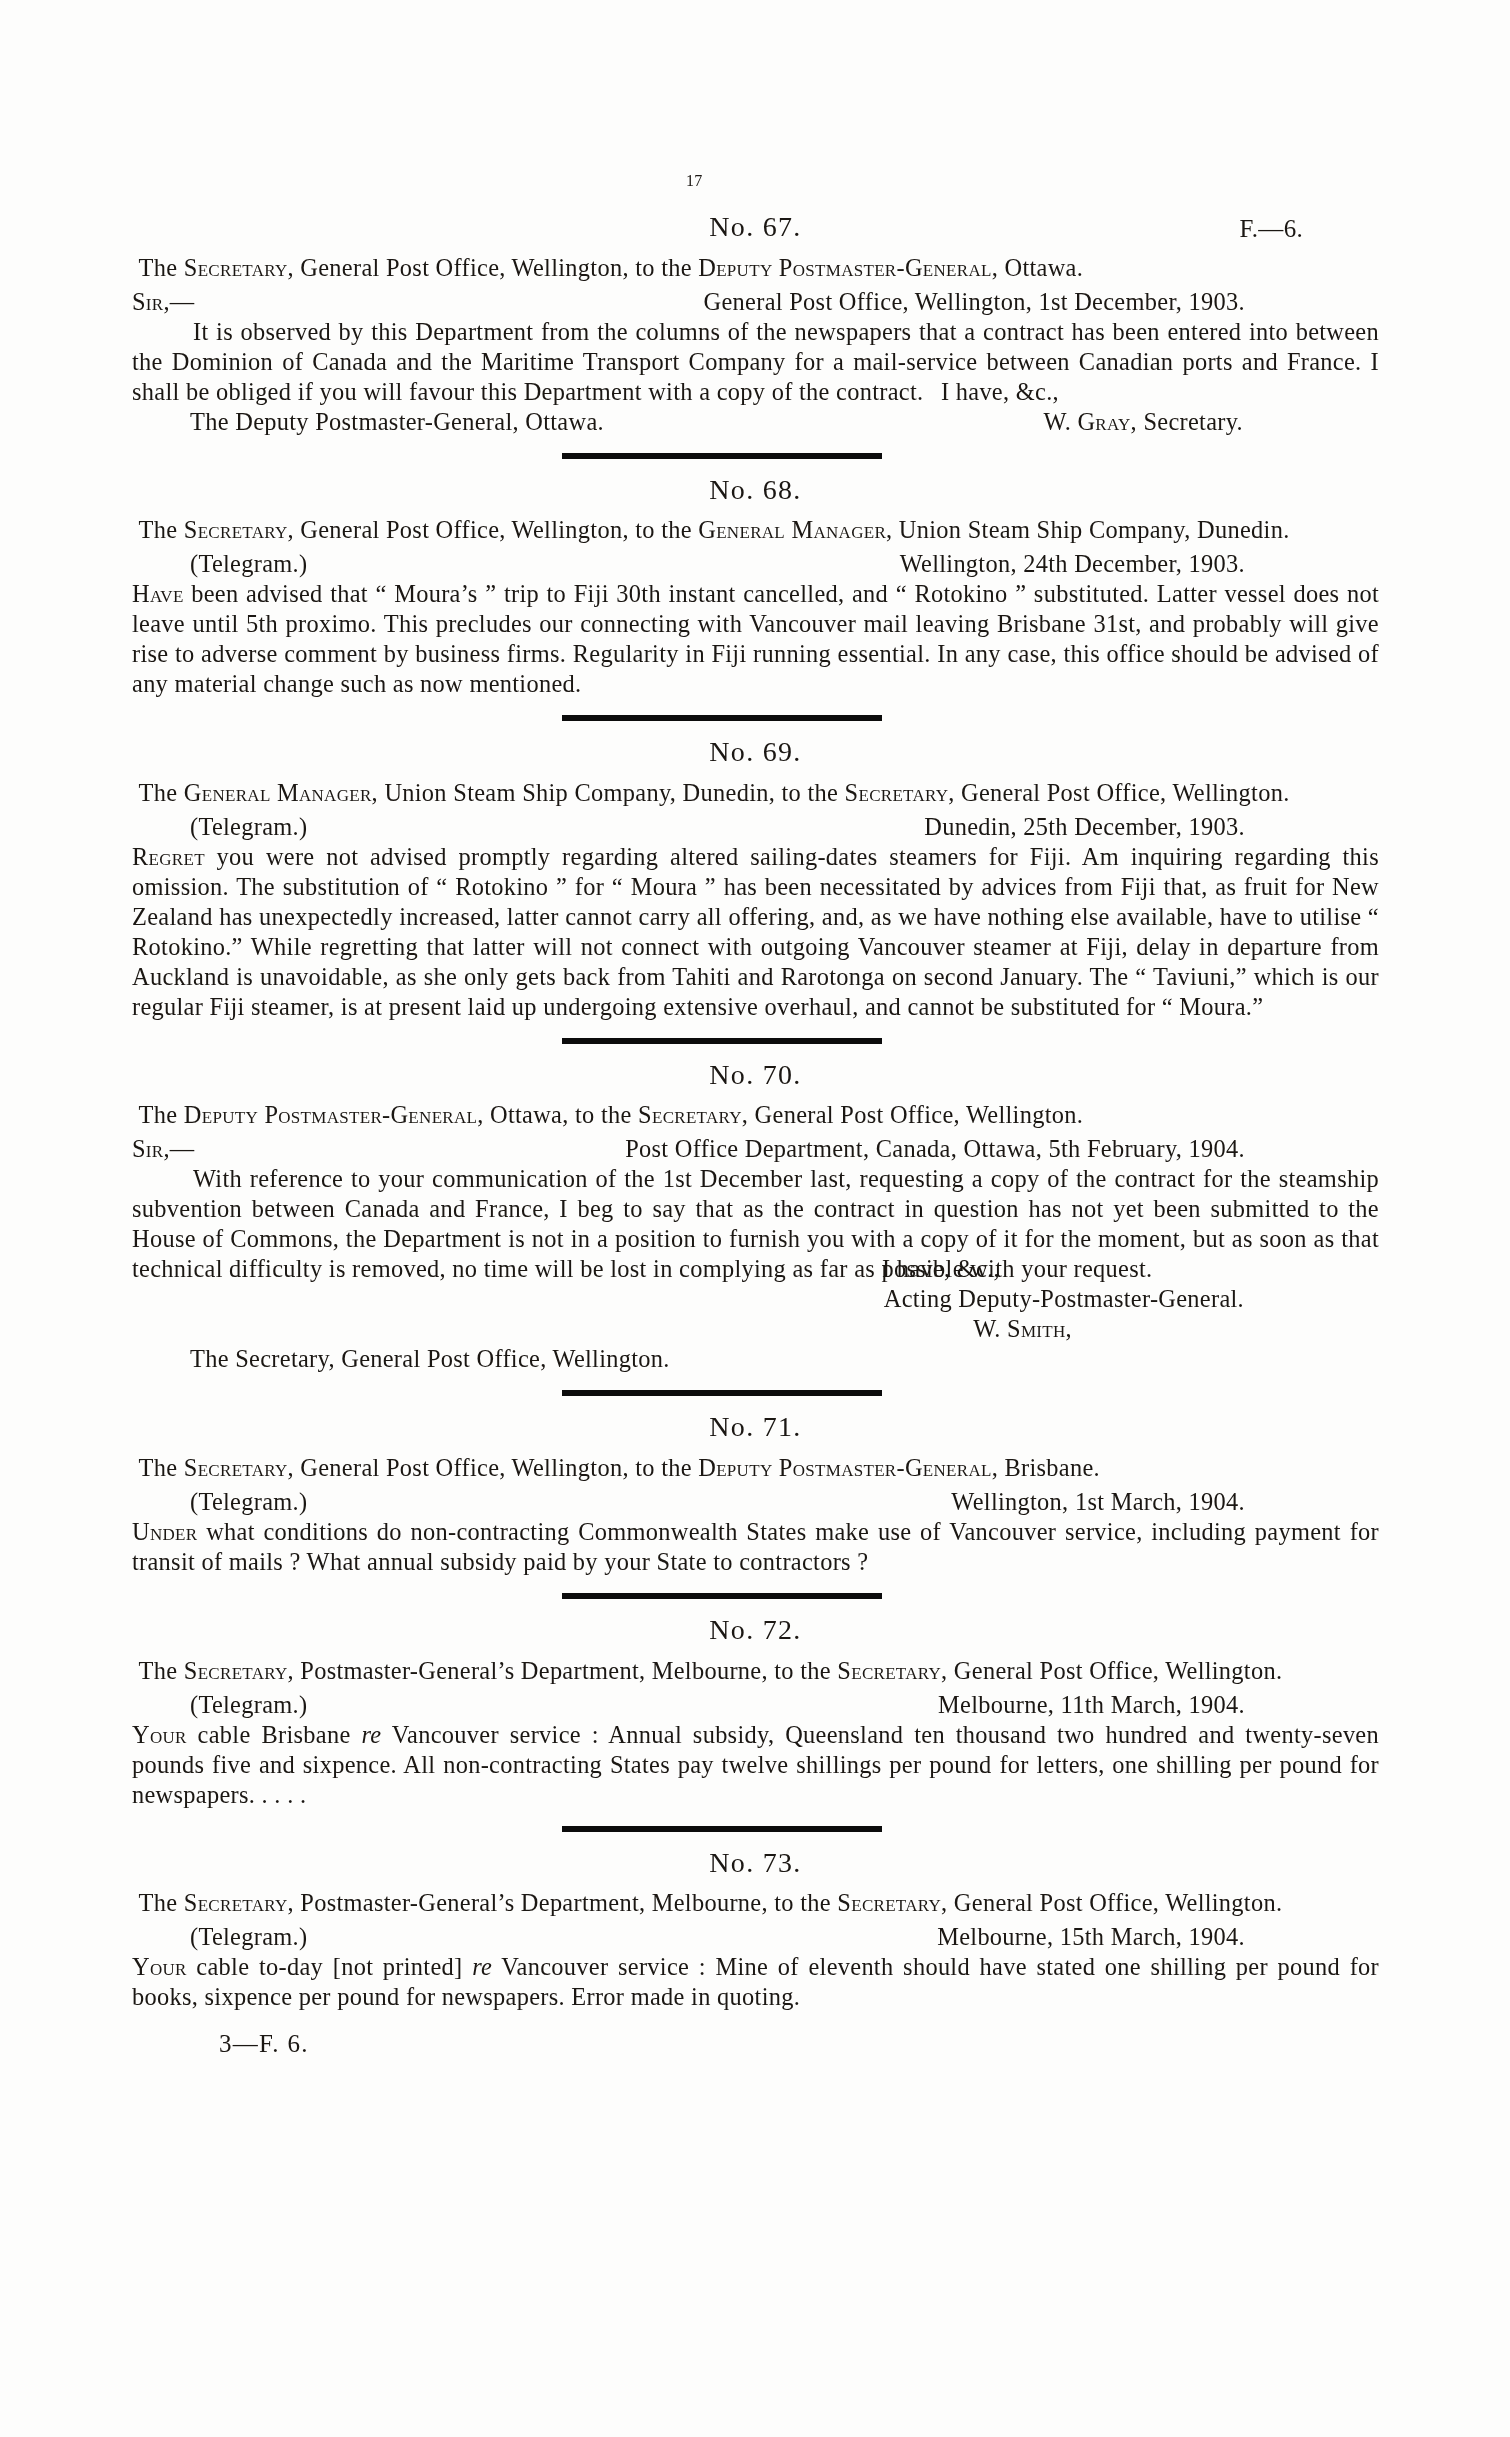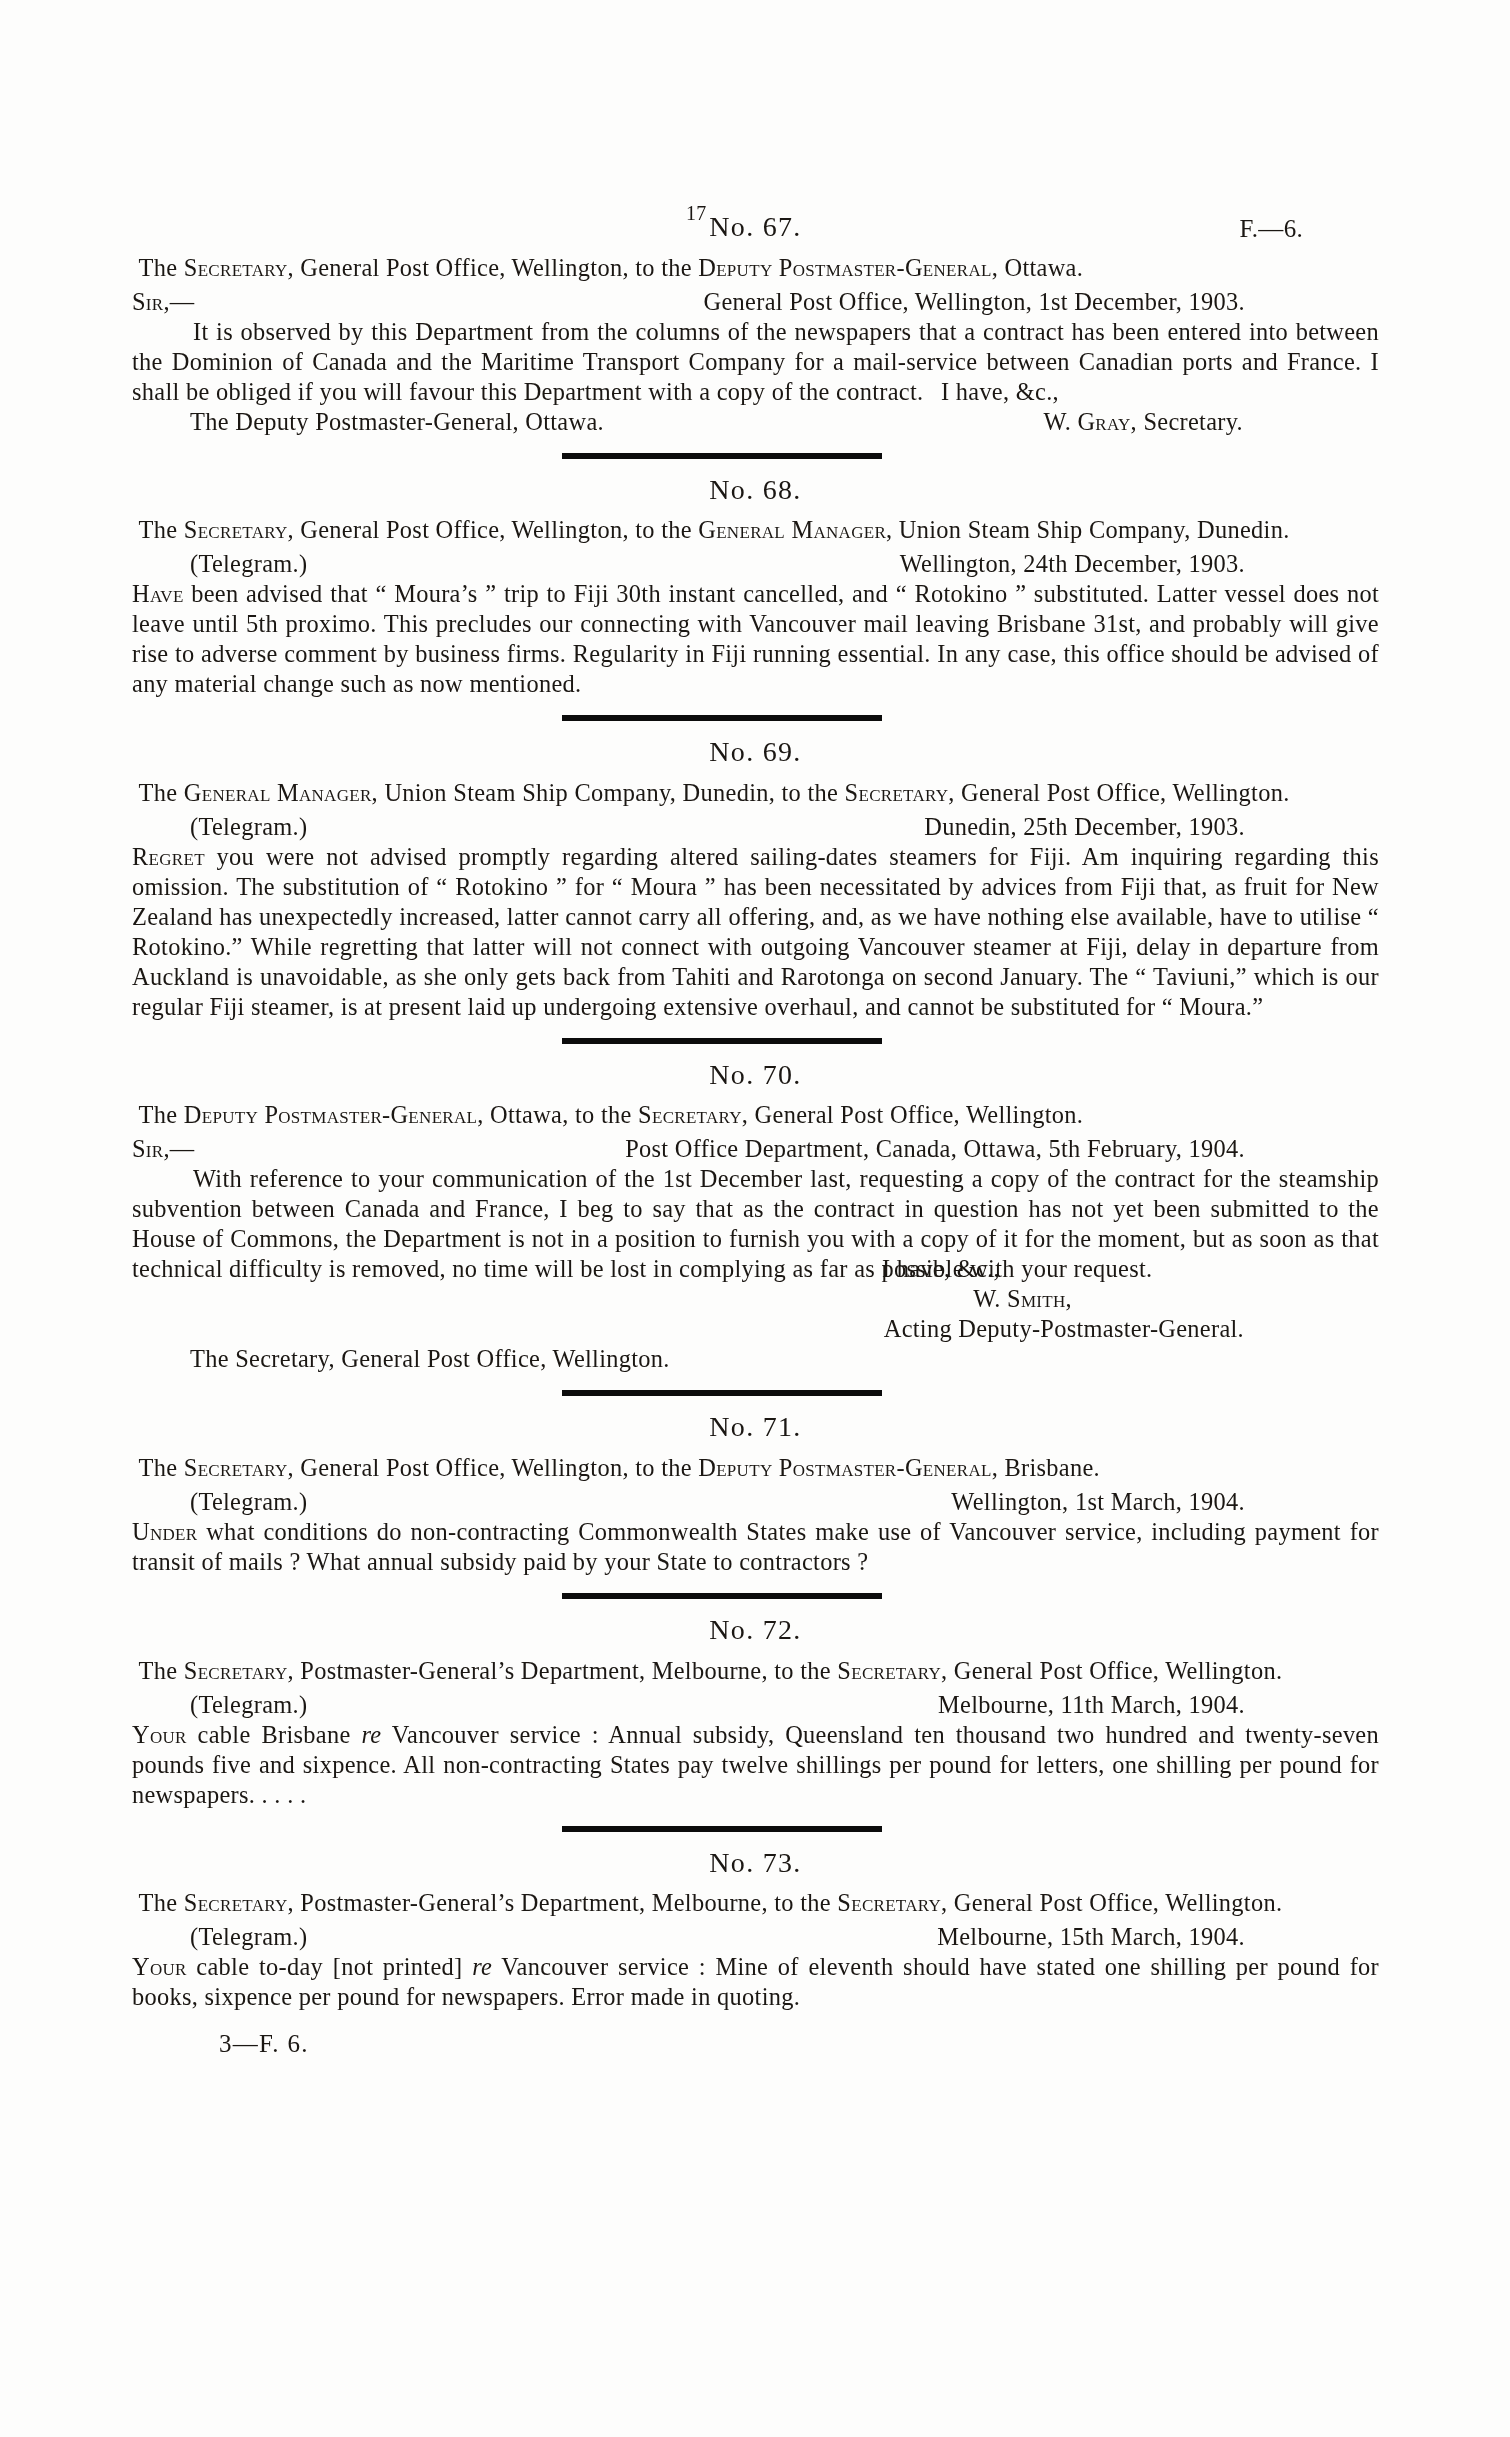--- a/index.html
+++ b/index.html
@@ -15,21 +15,21 @@
     letter-spacing: 0.3px;
     box-sizing: border-box;
     padding: 166px 132px 0 132px;
     position: relative;
     overflow: hidden;
   }
   .sc { font-variant: small-caps; font-variant-caps: small-caps; }
   .it { font-style: italic; }
 
   .page-header { position: relative; height: 34px; }
-  .page-num { position: absolute; left: 554px; top: 0; font-size: 20px; margin-top: 32px; }
+  .page-num { position: absolute; left: 554px; top: 0; font-size: 16px; }
   .doc-ref  { position: absolute; right: 76px; top: 0; font-size: 25px; margin-top: 48px; }
 
   .letter-number {
     font-size: 28px;
     font-weight: normal;
     text-align: center;
     letter-spacing: 1.3px;
     margin: 12px 0 10.6px 0;
   }
   .address { margin: 0 0 4px 0; padding: 0 6.6px; }
@@ -118,22 +118,22 @@
 
   <section class="letter">
     <h2 class="letter-number">No. 70.</h2>
     <p class="address"><span>The </span><span class="sc">Deputy Postmaster-General</span><span>, Ottawa, to the </span><span class="sc">Secretary</span><span>, General Post Office, Wellington.</span></p>
     <div class="meta-row">
       <span class="salutation"><span class="sc">Sir</span><span>,—</span></span>
       <span class="dateline">Post Office Department, Canada, Ottawa, 5th February, 1904.</span>
     </div>
     <p class="body indent"><span>With reference to your communication of the 1st December last, requesting a copy of the contract for the steamship subvention between Canada and France, I beg to say that as the contract in question has not yet been submitted to the House of Commons, the Department is not in a position to furnish you with a copy of it for the moment, but as soon as that technical difficulty is removed, no time will be lost in complying as far as possible with your request.</span></p>
     <p class="closing inset-70">I have, &amp;c.,</p>
+    <p class="sig-line inset-role">Acting Deputy-Postmaster-General.</p>
     <p class="sig-line inset-smith"><span>W. </span><span class="sc">Smith</span><span>,</span></p>
-    <p class="sig-line inset-role">Acting Deputy-Postmaster-General.</p>
     <p class="addressee-line">The Secretary, General Post Office, Wellington.</p>
   </section>
 
   <div class="rule"></div>
 
   <section class="letter">
     <h2 class="letter-number">No. 71.</h2>
     <p class="address"><span>The </span><span class="sc">Secretary</span><span>, General Post Office, Wellington, to the </span><span class="sc">Deputy Postmaster-General</span><span>, Brisbane.</span></p>
     <div class="meta-row">
       <span class="telegram">(Telegram.)</span>

